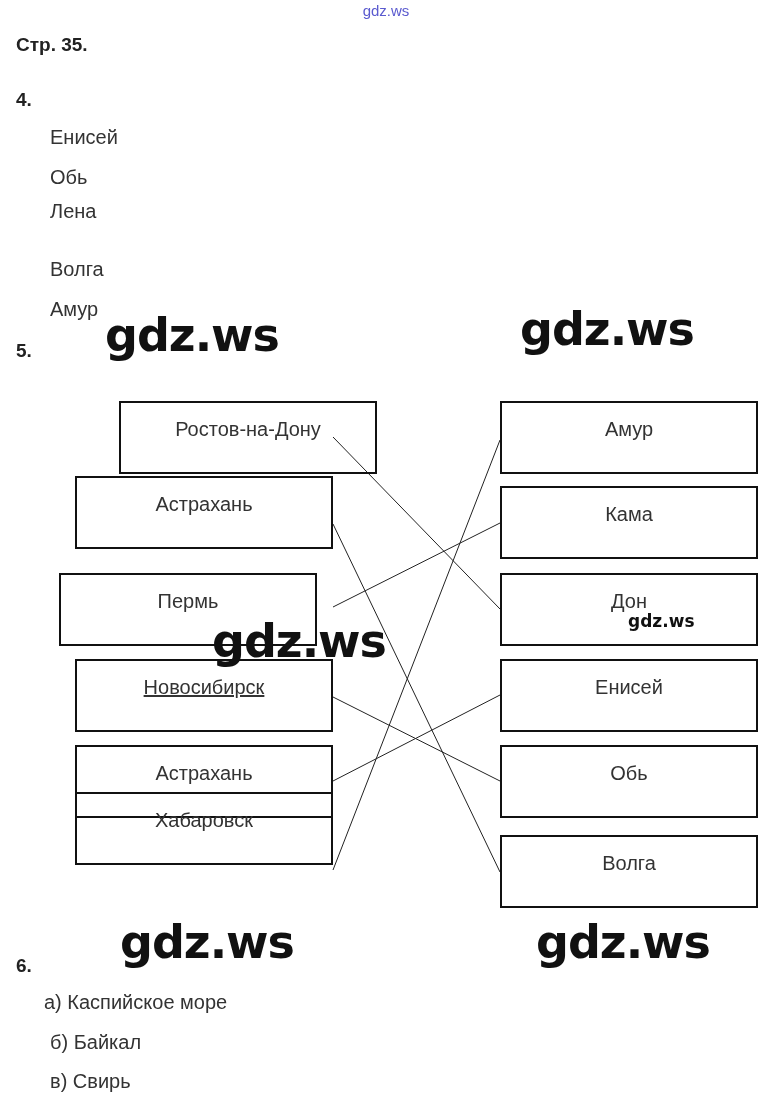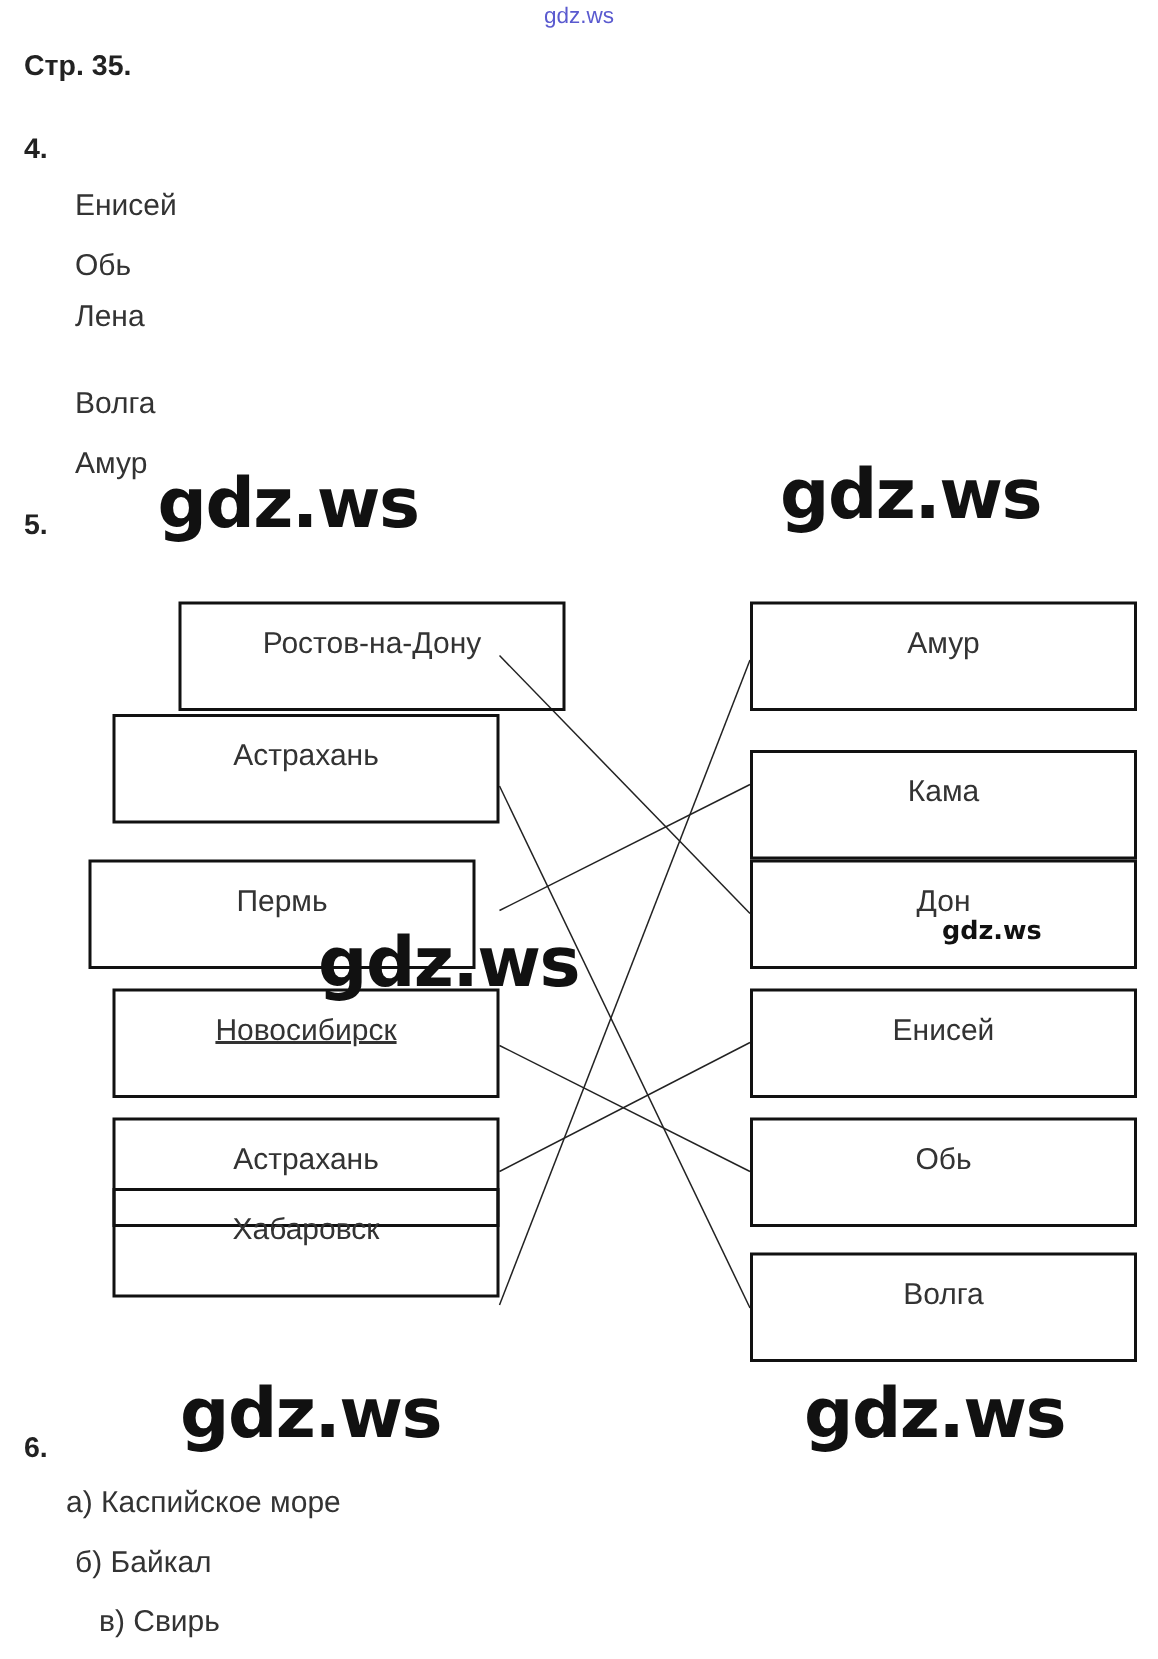--- a/index.html
+++ b/index.html
@@ -41,29 +41,29 @@
 </svg>
 
 <div class="box" style="left:75px;top:401px;margin-left:44px;">Ростов-на-Дону</div>
 <div class="box" style="left:75px;top:476px;">Астрахань</div>
 <div class="box" style="left:59px;top:573px;">Пермь</div>
 <div class="box" style="left:75px;top:659px;text-decoration:underline;">Новосибирск</div>
 <div class="box" style="left:75px;top:745px;">Астрахань</div>
 <div class="box" style="left:75px;top:792px;">Хабаровск</div>
 
 <div class="box" style="left:500px;top:401px;">Амур</div>
-<div class="box" style="left:500px;top:486px;margin-top:14px;">Кама</div>
+<div class="box" style="left:500px;top:486px;">Кама</div>
 <div class="box" style="left:500px;top:573px;">Дон</div>
 <div class="box" style="left:500px;top:659px;">Енисей</div>
 <div class="box" style="left:500px;top:745px;">Обь</div>
 <div class="box" style="left:500px;top:835px;">Волга</div>
 
 <div class="abs wm" style="left:105px;top:308px;font-size:46px;">gdz.ws</div>
 <div class="abs wm" style="left:520px;top:302px;font-size:46px;">gdz.ws</div>
 <div class="abs wm" style="left:212px;top:614px;font-size:46px;">gdz.ws</div>
 <div class="abs wm" style="left:628px;top:611px;font-size:17px;letter-spacing:0;">gdz.ws</div>
 <div class="abs wm" style="left:120px;top:915px;font-size:46px;">gdz.ws</div>
 <div class="abs wm" style="left:536px;top:915px;font-size:46px;">gdz.ws</div>
 
 <div class="abs heading" style="left:16px;top:955px;">6.</div>
 <div class="abs item" style="left:44px;top:991px;">а) Каспийское море</div>
 <div class="abs item" style="left:50px;top:1031px;">б) Байкал</div>
-<div class="abs item" style="left:50px;top:1070px;margin-left:16px;">в) Свирь</div>
+<div class="abs item" style="left:50px;top:1070px;">в) Свирь</div>
 
 </body></html>

